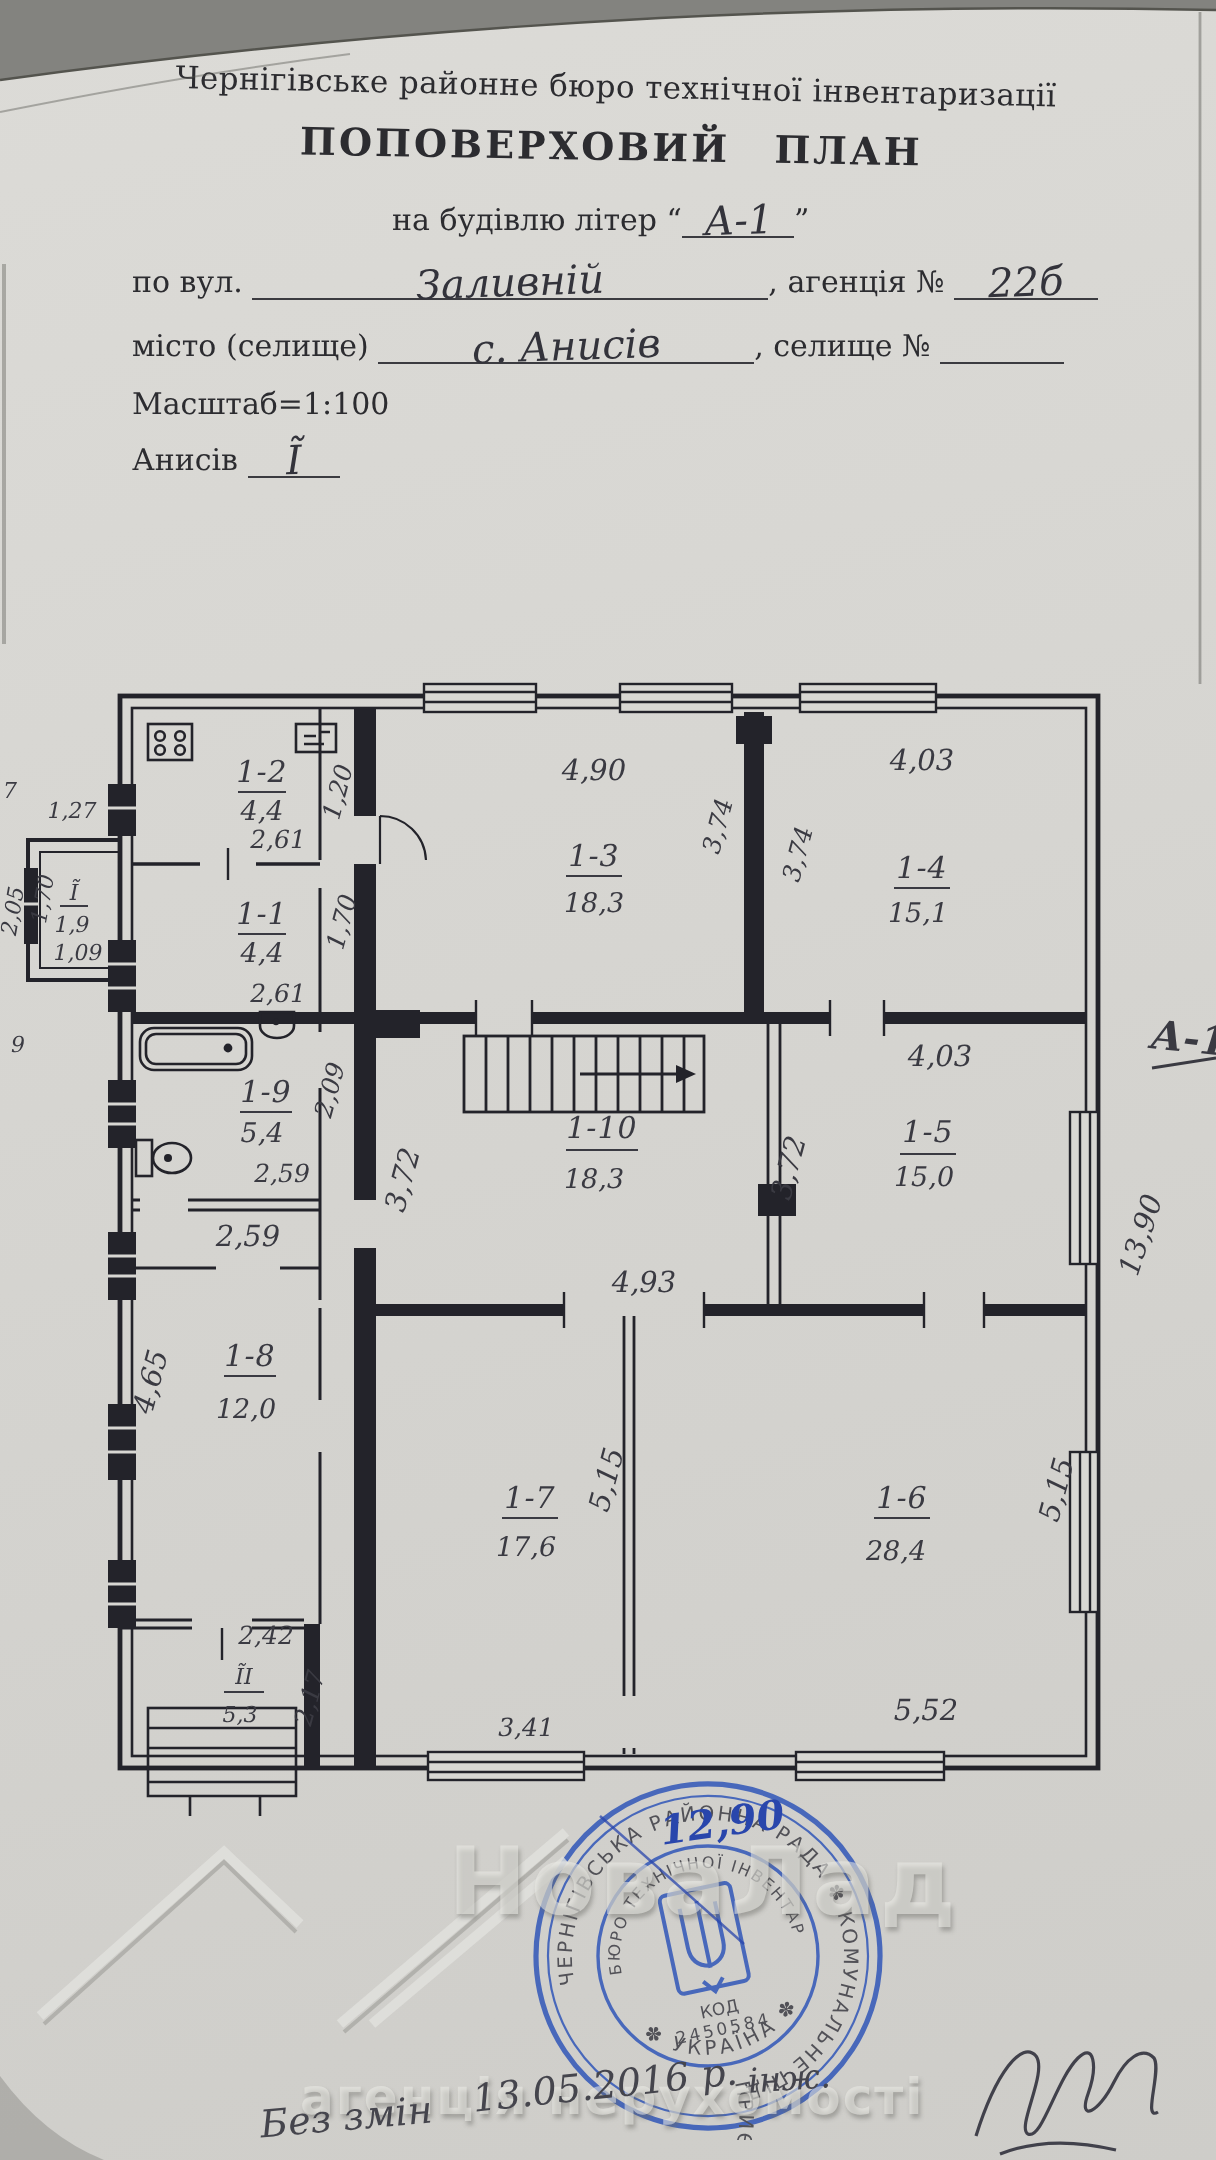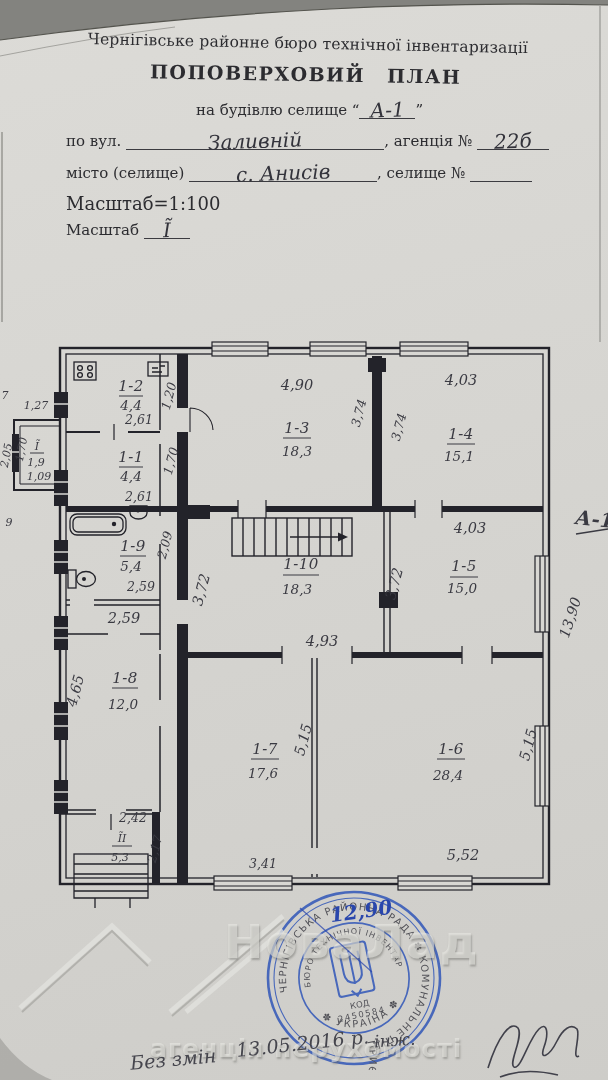--- a/index.html
+++ b/index.html
@@ -7,21 +7,21 @@
         background:linear-gradient(165deg,#dcdbd7 0%,#d6d5d1 45%,#cecdc9 100%);
         font-family:"DejaVu Serif",serif;color:#2c2c30;}
   .abs{position:absolute;}
   
   .bureau{left:88px;top:30px;font-size:15.5px;letter-spacing:.2px;transform:rotate(1.2deg);transform-origin:left top;white-space:nowrap;}
   .title{left:150px;top:63px;width:310px;text-align:center;font-weight:bold;font-size:19px;letter-spacing:1.5px;word-spacing:14px;transform:rotate(1deg);white-space:nowrap;}
   .frmline{white-space:nowrap;font-size:15px;}
   .sub{left:196px;top:99px;}
   .street{left:66px;top:130px;}
   .city{left:66px;top:162px;}
-  .scaleln{left:66px;top:193px;font-size:18px;}
+  .scaleln{left:66px;top:193px;font-size:15px;}
   .floorln{left:66px;top:219px;font-size:15px;}
   .uline{display:inline-block;border-bottom:1.4px solid #3b3b40;height:19px;vertical-align:bottom;text-align:center;}
   .hw{font-style:italic;color:#33333b;font-size:20px;position:relative;top:-1px;display:inline-block;transform:rotate(-2deg);}
   
   svg text{font-family:"DejaVu Serif",serif;font-style:italic;fill:#3a3a42;}
   text.rid{font-size:15px;letter-spacing:.5px;}
   text.rar{font-size:13.5px;}
   text.dim{font-size:12.5px;}
   text.dimL{font-size:14.5px;}
   text.dimS{font-size:11px;}
@@ -39,39 +39,39 @@
 </style>
 </head>
 <body>
 
 <div class="page">
 
   <div class="abs bureau">Чернігівське районне бюро технічної інвентаризації</div>
   <div class="abs title">ПОПОВЕРХОВИЙ ПЛАН</div>
 
   <div class="abs frmline sub">
-    <span>на будівлю селище “</span><span class="uline" style="width:56px"><span class="hw">А-1</span></span><span>”</span>
+    <span>на будівлю літер “</span><span class="uline" style="width:56px"><span class="hw">А-1</span></span><span>”</span>
   </div>
 
   <div class="abs frmline street">
     <span>по вул.</span>
     <span class="uline" style="width:258px"><span class="hw">Заливній</span></span><span>, агенція №</span>
     <span class="uline" style="width:72px"><span class="hw">22б</span></span>
   </div>
 
   <div class="abs frmline city">
     <span>місто (селище)</span>
     <span class="uline" style="width:188px"><span class="hw">с. Анисів</span></span><span>, селище №</span>
     <span class="uline" style="width:62px"></span>
   </div>
 
   <div class="abs frmline scaleln">Масштаб=1:100</div>
 
   <div class="abs frmline floorln">
-    <span>Масштаб</span>
+    <span>Анисів</span>
     <span class="uline" style="width:46px"><span class="hw">І̃</span></span>
   </div>
 
   <svg class="abs" style="left:0;top:0" width="608" height="1080" viewBox="0 0 608 1080">
 
     <g>
       <path d="M0 0 H608 V5 Q470 2 330 9 Q160 18 0 40 Z" fill="#83837f"></path>
       <path d="M0 40 Q160 18 330 9 Q470 2 608 5" fill="none" stroke="#54544e" stroke-width="1.2"></path>
       <path d="M0 56 Q95 37 175 27" fill="none" stroke="rgba(80,80,76,.4)" stroke-width="1"></path>
       <path d="M600 6 V342" fill="none" stroke="rgba(90,90,86,.45)" stroke-width="1.4"></path>

